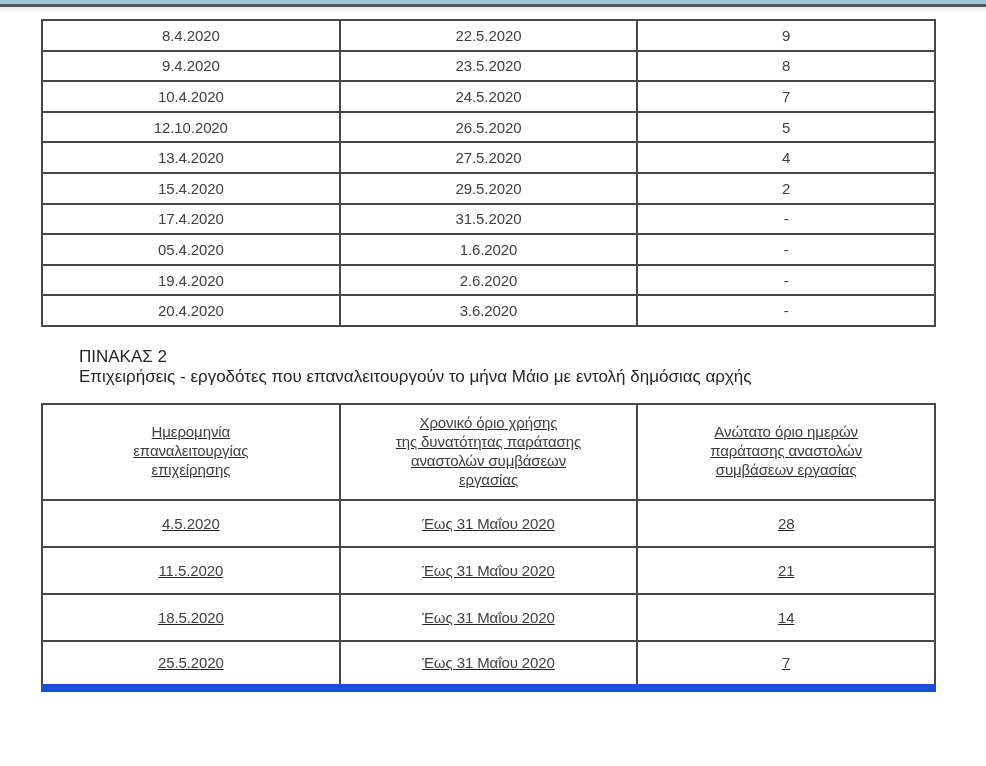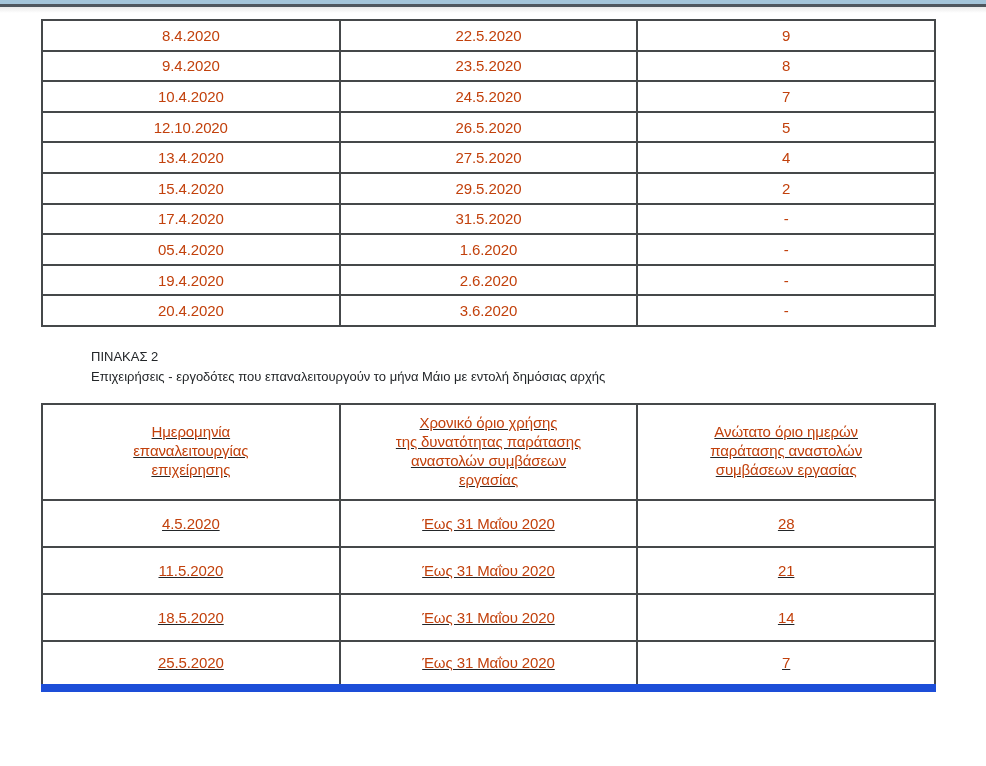--- a/index.html
+++ b/index.html
@@ -27,29 +27,29 @@
     width: 100%;
     border-collapse: collapse;
     table-layout: fixed;
   }
   td, th {
     border: 2px solid #45484a;
     text-align: center;
     vertical-align: middle;
     font-size: 15px;
     font-weight: normal;
-    color: #c2410c;
+    color: #404040;
     letter-spacing: -0.1px;
     overflow: hidden;
   }
   .t1 { margin-top: 6px; }
   .t1 td { height: 30.6px; padding: 0 4px; }
   .section-heading {
-    margin: 20px 0 16px 50px;
-    font-size: 13px;
+    margin: 20px 0 16px 38px;
+    font-size: 17px;
     line-height: 20px;
   }
   .t2 th {
     height: 96px;
     padding: 6px 10px 8px;
     line-height: 19px;
     white-space: pre-line;
     vertical-align: middle;
   }
   .t2 td { height: 47px; padding: 0 4px; }

